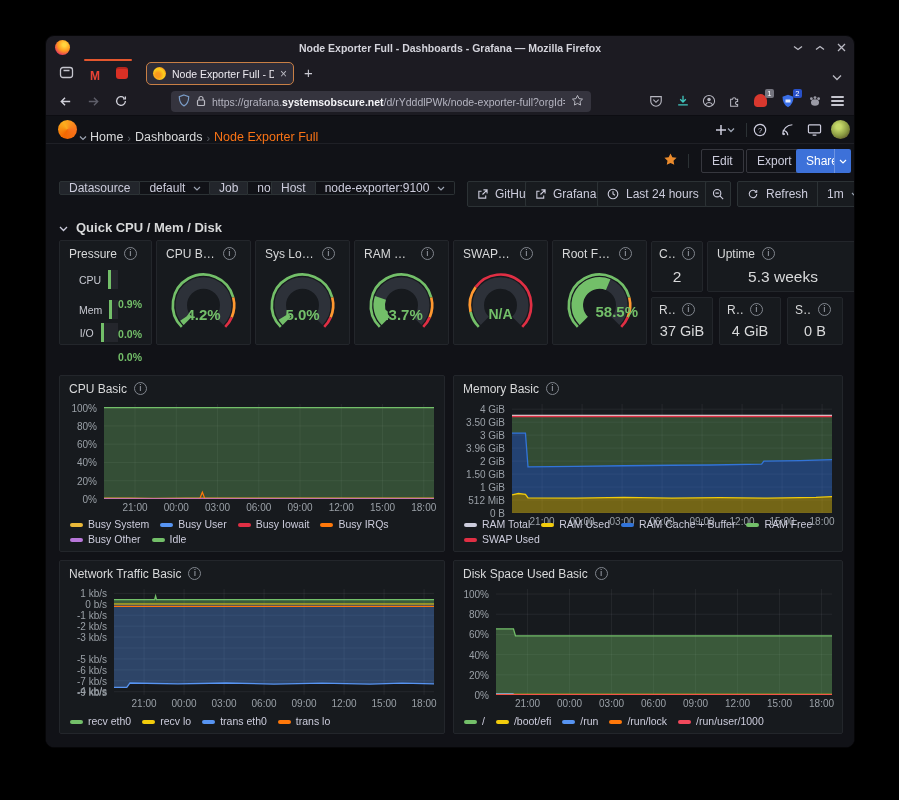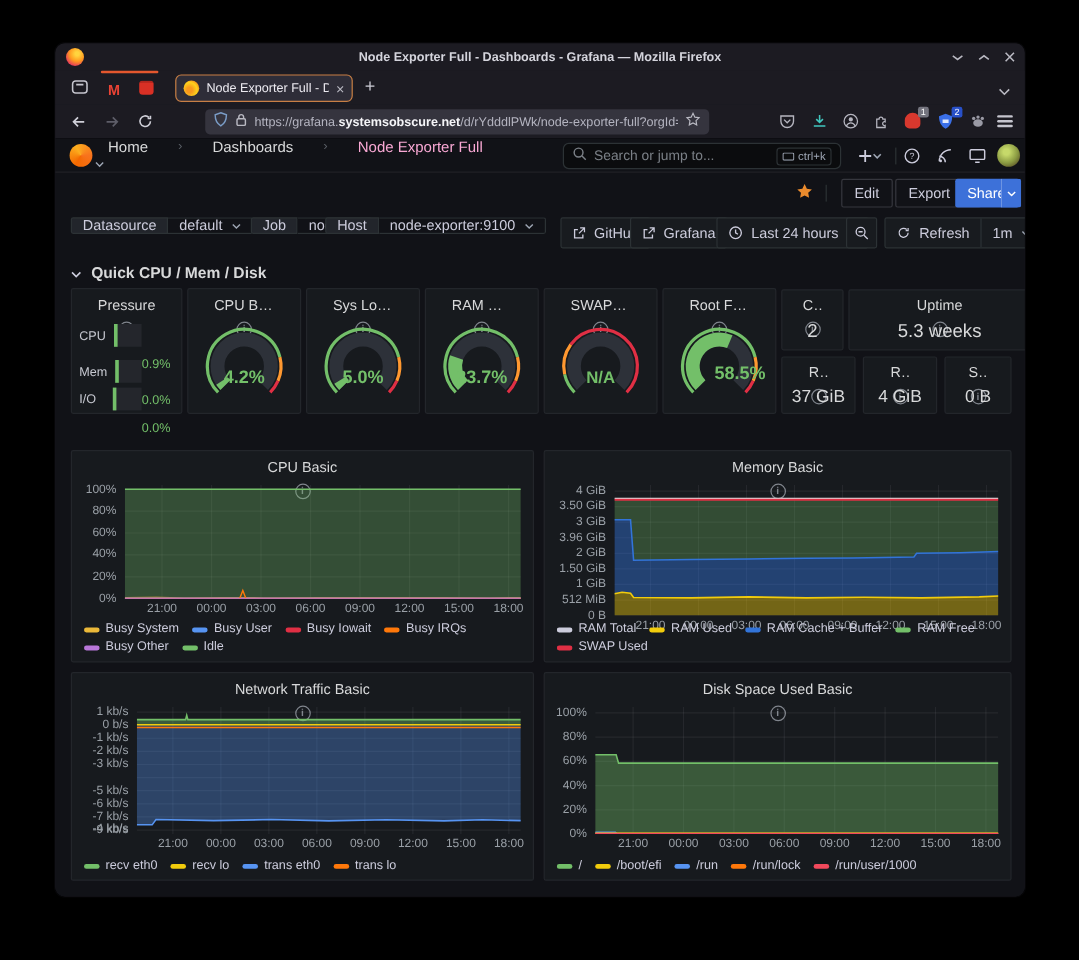--- a/index.html
+++ b/index.html
@@ -42,23 +42,23 @@
   .badge.blue{background:#2850c8;}
   .burger{position:absolute;right:10px;top:9px;width:13px;height:11px;}
   .burger i{display:block;height:1.6px;background:#c5c5ce;margin-bottom:2.6px;border-radius:1px;}
   
   .graf{position:absolute;left:0;top:80px;right:0;bottom:0;background:#111217;}
   .gnav{position:absolute;left:0;top:0;right:0;height:28px;border-bottom:1px solid rgba(204,204,220,0.08);
     display:flex;align-items:center;}
   .glogo{position:absolute;left:12px;top:4px;width:19px;height:19px;border-radius:50%;
     background:conic-gradient(from 210deg,#f46800,#fcae1e,#f8731d,#f46800);}
   .glogo-chev{position:absolute;left:33px;top:11px;}
-  .crumbs{position:absolute;left:44px;top:0;height:28px;display:flex;align-items:flex-start;gap:25px;font-size:12.5px;}
+  .crumbs{position:absolute;left:44px;top:0;height:28px;display:flex;align-items:flex-end;gap:4px;font-size:12.5px;}
   .crumb{color:#d8d9da;}
-  .crumb.last{color:#f9a8d4;}
+  .crumb.last{color:#f97316;}
   .crumb-sep{color:#5a5f66;font-size:11px;}
   .gsearch{position:absolute;left:423px;top:3px;width:232px;height:22px;background:#0b0c0e;
     border:1px solid #2c3235;border-radius:5px;display:flex;align-items:center;padding:0 7px;gap:6px;}
   .gsearch-text{font-size:11.5px;color:#7b8087;flex:1;white-space:nowrap;overflow:hidden;}
   .kbd{font-size:9.5px;color:#9da5b3;border:1px solid #2c3235;border-radius:3px;padding:1px 4px;
     display:flex;align-items:center;gap:3px;flex:none;}
   .gnav-ic{position:absolute;top:7px;}
   .gnav-divider{position:absolute;left:700px;top:7px;width:1px;height:14px;background:#2c3235;}
   .avatar{position:absolute;left:785px;top:4px;width:19px;height:19px;border-radius:50%;
     background:radial-gradient(circle at 40% 35%,#c6d96a 15%,#8a9a42 55%,#4c3b1f 95%);}
@@ -80,31 +80,31 @@
   .var-label{display:flex;align-items:center;padding:0 9px;background:#22252b;border:1px solid #2c3235;
     color:#ccccdc;font-size:12px;border-radius:2px 0 0 2px;}
   .var-value{display:flex;align-items:center;gap:8px;padding:0 9px;background:#111217;
     border:1px solid #2c3235;border-left:none;color:#ccccdc;font-size:12px;border-radius:0 2px 2px 0;}
   .grp-divider{width:1px;align-self:stretch;background:#2c3235;margin:0 2px;}
   
   .sec{position:absolute;left:13px;display:flex;gap:8px;align-items:center;color:#d8d9da;
     font-size:13px;font-weight:700;height:16px;}
   
   .panel{position:absolute;background:#171a1e;border:1px solid #23262b;border-radius:2px;}
-  .ph{display:flex;align-items:center;gap:7px;padding:6px 9px 2px 9px;flex-direction:column;}
+  .ph{display:flex;align-items:flex-start;gap:7px;padding:6px 9px 2px 9px;}
   .ptitle{font-size:12px;font-weight:500;color:#d8d9da;white-space:nowrap;overflow:hidden;text-overflow:ellipsis;}
   .info{width:13px;height:13px;border:1px solid #80858d;border-radius:50%;color:#80858d;
     font-size:8.5px;line-height:11px;text-align:center;font-weight:700;flex:none;}
   .info::before{content:"i";}
   
-  .prow{position:absolute;left:6px;right:9px;height:19px;display:flex;align-items:center;}
+  .prow{position:absolute;left:19px;right:9px;height:19px;display:flex;align-items:center;text-align:right;}
   .plabel{width:28px;font-size:10.5px;color:#c7c9d1;}
   .pbar{width:33px;height:19px;background:#24262c;margin-left:7px;position:relative;}
   .pbar i{position:absolute;left:0;top:0;bottom:0;width:3px;background:#73bf69;}
-  .pval{margin-left:auto;font-size:10.5px;color:#73bf69;font-weight:400;margin-top:48px;}
+  .pval{margin-left:auto;font-size:10.5px;color:#73bf69;font-weight:700;margin-top:48px;}
   
   .gauge-box{position:absolute;left:2px;right:2px;top:22px;bottom:2px;}
   .gauge-box svg{width:100%;height:100%;display:block;}
   .gauge-value{position:absolute;left:0;right:0;top:54%;text-align:center;font-size:15px;
     font-weight:700;color:#73bf69;}
   
   .sval{position:absolute;left:3px;right:3px;top:22px;bottom:2px;display:flex;align-items:center;
     justify-content:center;font-size:15.5px;font-weight:500;color:#d8d9da;white-space:nowrap;}
   
   .chart-panel .ylabels{position:absolute;left:0;top:28px;width:var(--ylw);bottom:var(--pb);}
@@ -233,33 +233,20 @@
       <span class="glogo-chev"><svg width="8" height="6" viewBox="0 0 8 6">
             <path d="M1 1.5l3 3 3-3" stroke="#9da5b3" stroke-width="1.2" fill="none"></path>
           </svg></span>
       <span class="crumbs">
         <span class="crumb">Home</span>
         <span class="crumb-sep">›</span>
         <span class="crumb">Dashboards</span>
         <span class="crumb-sep">›</span>
         <span class="crumb last">Node Exporter Full</span>
       </span>
-      <div class="gsearch">
-        <span><svg width="12" height="12" viewBox="0 0 14 14">
-              <circle cx="6" cy="6" r="4.3" stroke="#7b8087" stroke-width="1.4" fill="none"></circle>
-              <path d="M9.3 9.3L13 13" stroke="#7b8087" stroke-width="1.4"></path>
-            </svg></span>
-        <span class="gsearch-text">Search or jump to...</span>
-        <span class="kbd">
-            <svg width="10" height="7" viewBox="0 0 10 7">
-              <rect x="0.5" y="0.5" width="9" height="6" rx="1" stroke="#9da5b3" fill="none"></rect>
-            </svg>
-            <span>ctrl+k</span>
-          </span>
-      </div>
       <span class="gnav-ic" style="left:668px"><svg width="22" height="14" viewBox="0 0 22 14">
             <path d="M7 2v10M2 7h10" stroke="#ccccdc" stroke-width="1.5"></path>
             <path d="M16 5.5l3 3 3-3" stroke="#9da5b3" stroke-width="1.3" fill="none" transform="translate(-2,0)"></path>
           </svg></span>
       <span class="gnav-divider"></span>
       <span class="gnav-ic" style="left:707px"><svg width="14" height="14" viewBox="0 0 16 16">
             <circle cx="8" cy="8" r="6.5" stroke="#ccccdc" stroke-width="1.3" fill="none"></circle>
             <text x="8" y="11" text-anchor="middle" font-size="8.5" fill="#ccccdc" font-family="Liberation Sans,sans-serif">?</text>
           </svg></span>
       <span class="gnav-ic" style="left:735px"><svg width="14" height="14" viewBox="0 0 16 16">

